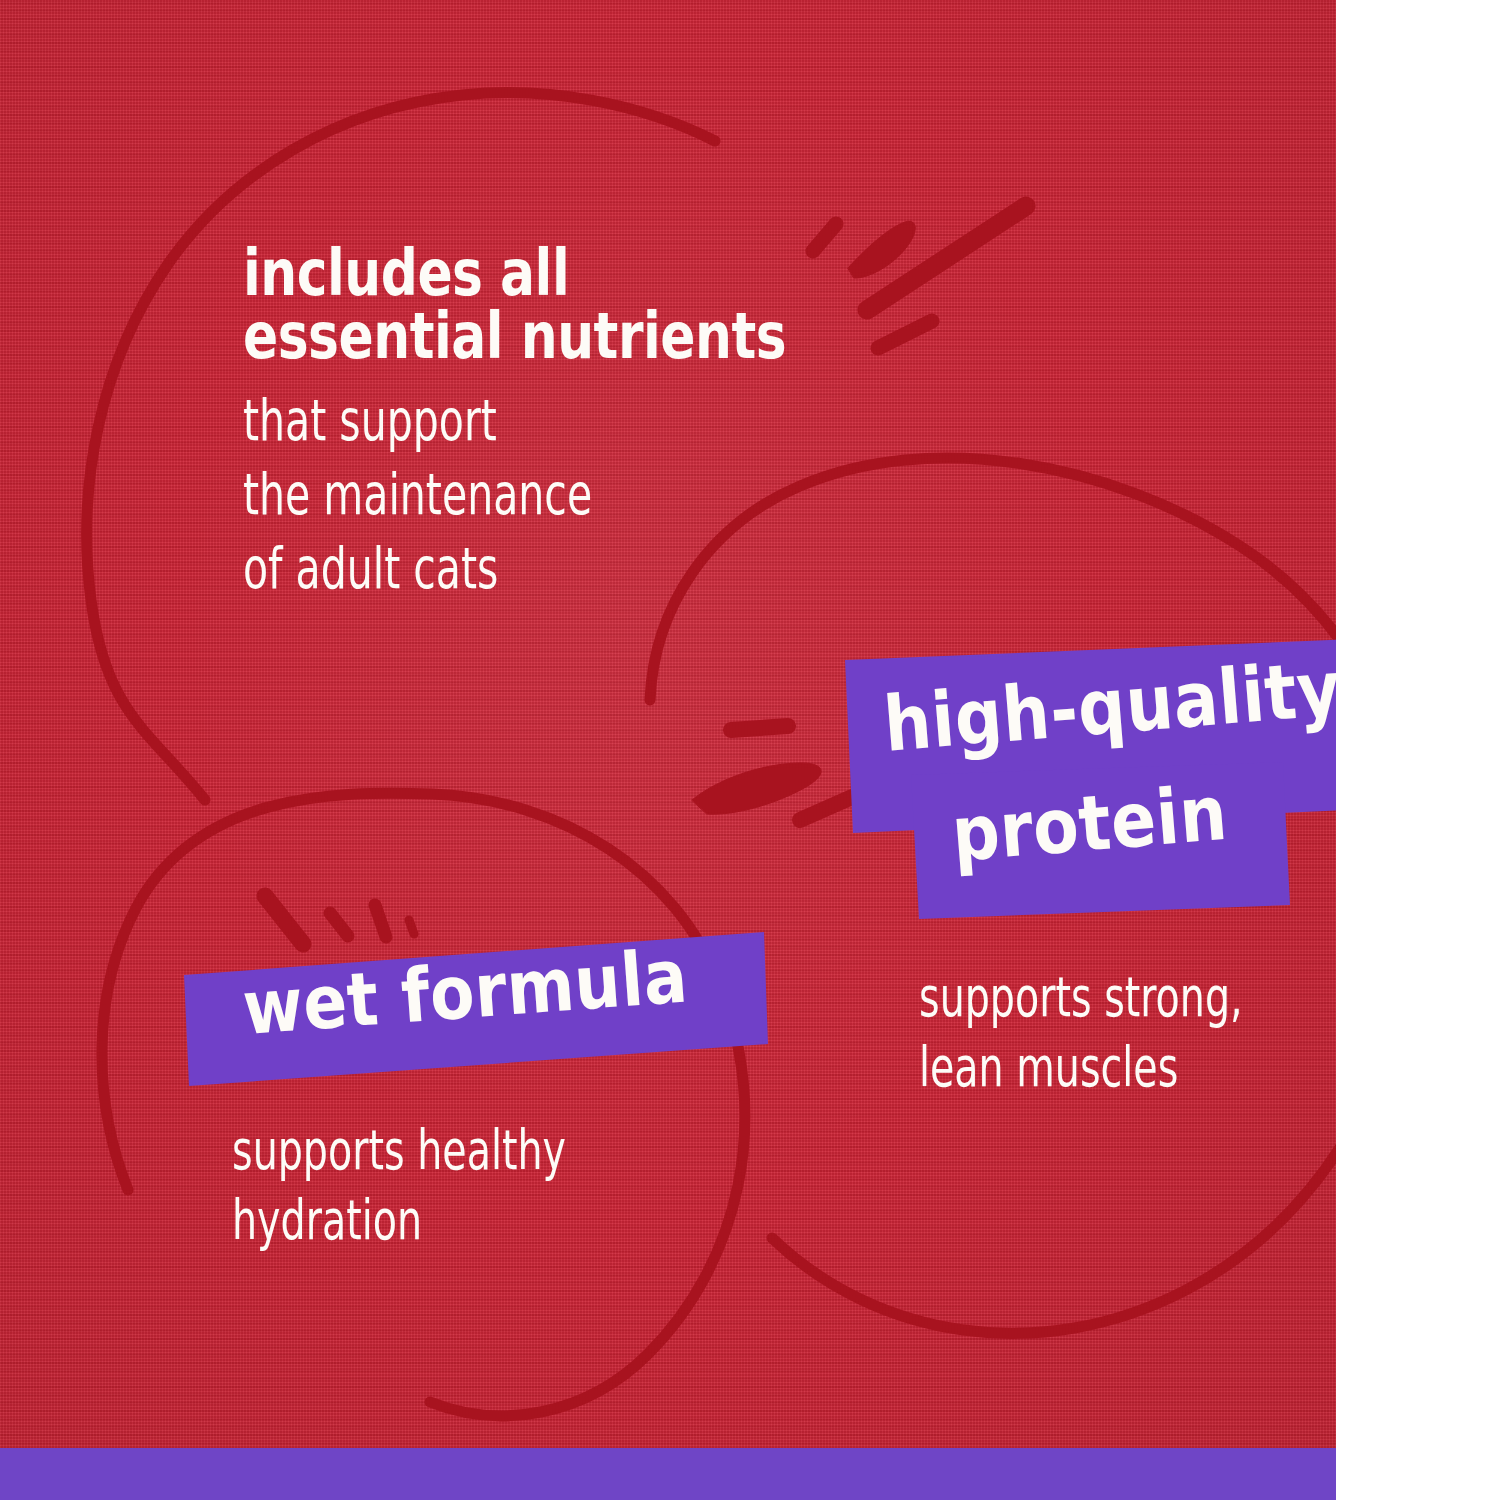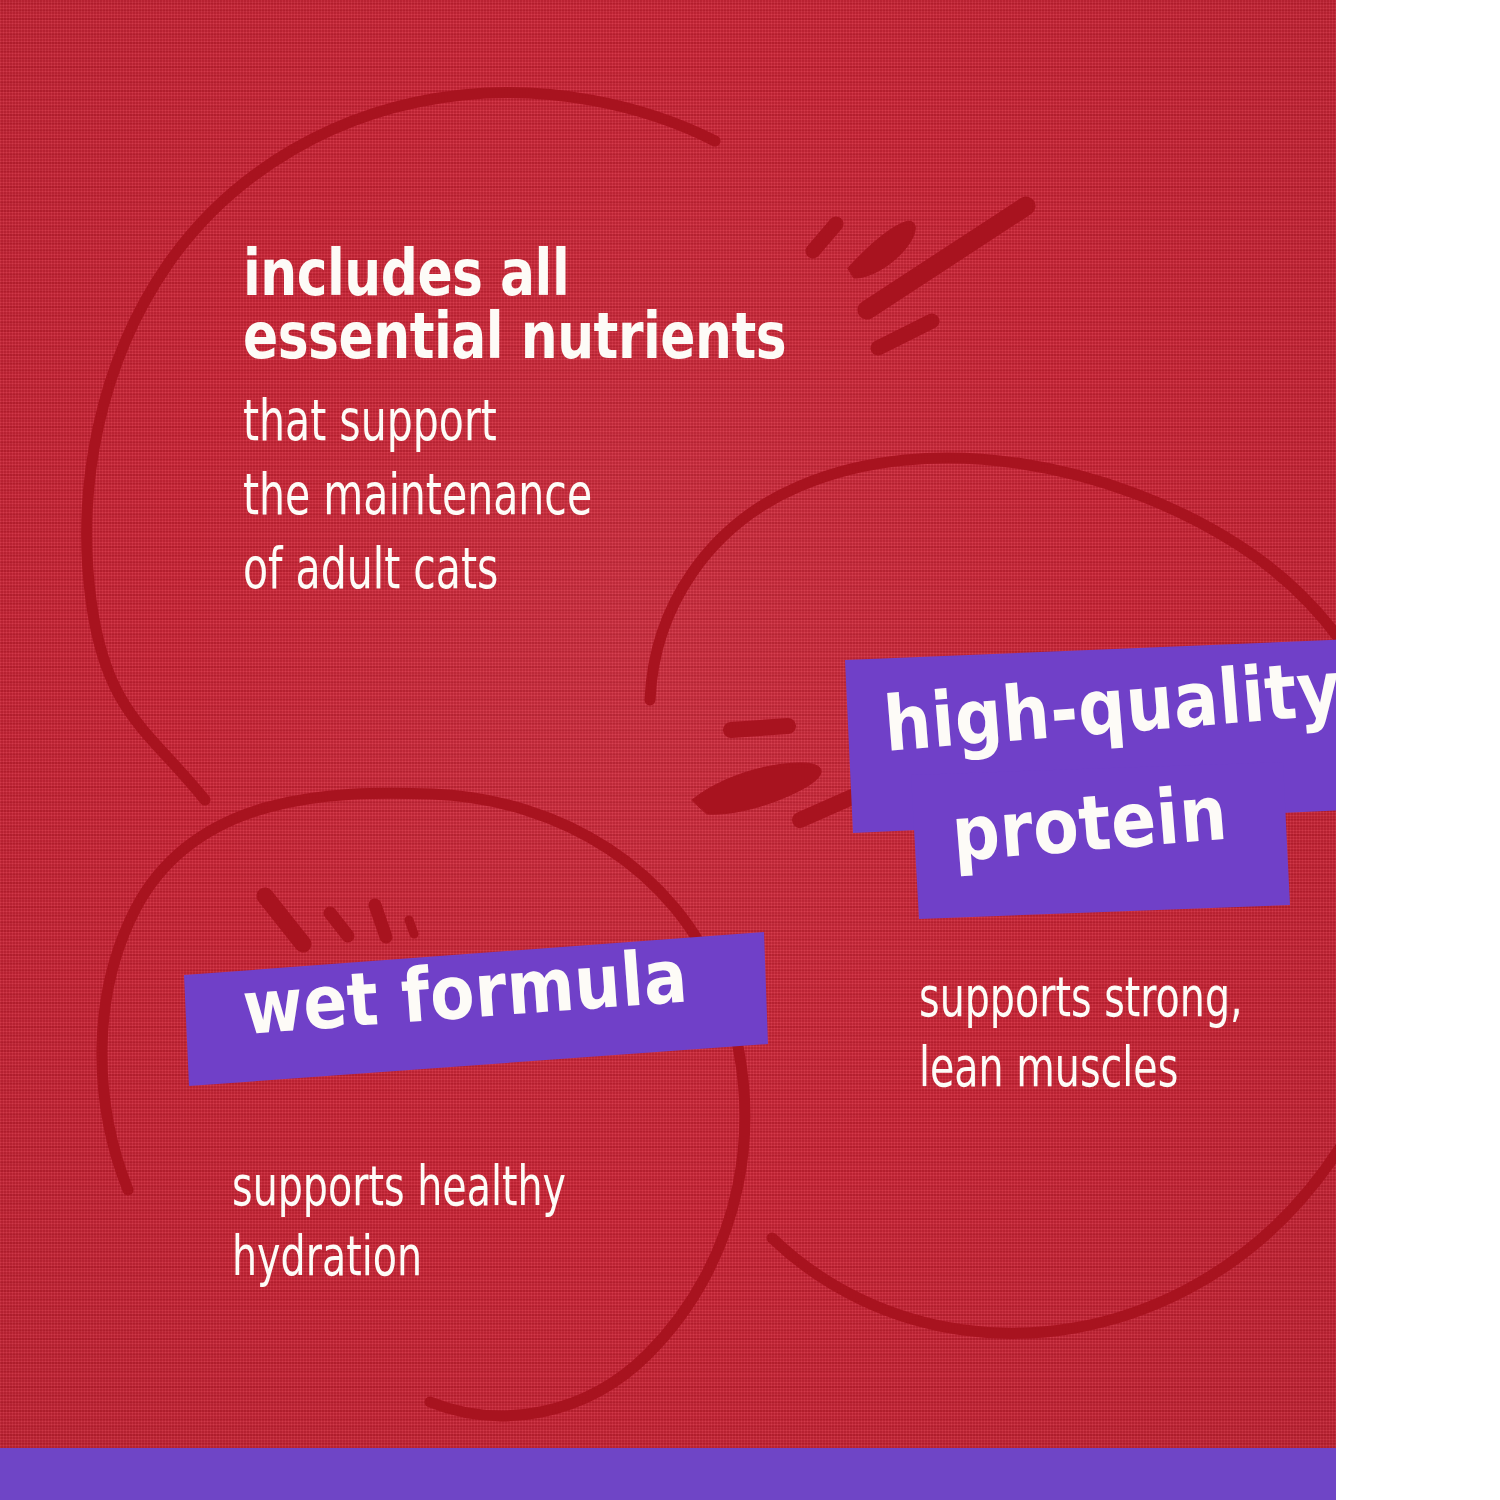--- a/index.html
+++ b/index.html
@@ -190,20 +190,20 @@
   <div class="badge-text" id="hq-l1" style="color: rgb(253, 251, 247);">high-quality</div>
   <div class="badge-text" id="hq-l2" style="color: rgb(253, 251, 247);">protein</div>
 
   <div class="tblock" id="blk-protein" style="left: 901px; top: 962px; color: rgb(253, 251, 247); margin-left: 18px;">
     <div class="body-line sm">supports strong,</div>
     <div class="body-line sm">lean muscles</div>
   </div>
 
   <div class="badge-text" id="wf-l1" style="color: rgb(253, 251, 247);">wet formula</div>
 
-  <div class="tblock" id="blk-wet" style="left: 232px; top: 1115px; color: rgb(253, 251, 247); margin-top: 36px;">
+  <div class="tblock" id="blk-wet" style="left: 232px; top: 1115px; color: rgb(253, 251, 247);">
     <div class="body-line sm">supports healthy</div>
     <div class="body-line sm">hydration</div>
   </div>
 
   <div id="bottombar" style="background: rgb(111, 69, 198);"></div>
 
 </div>
 
 </body></html>

